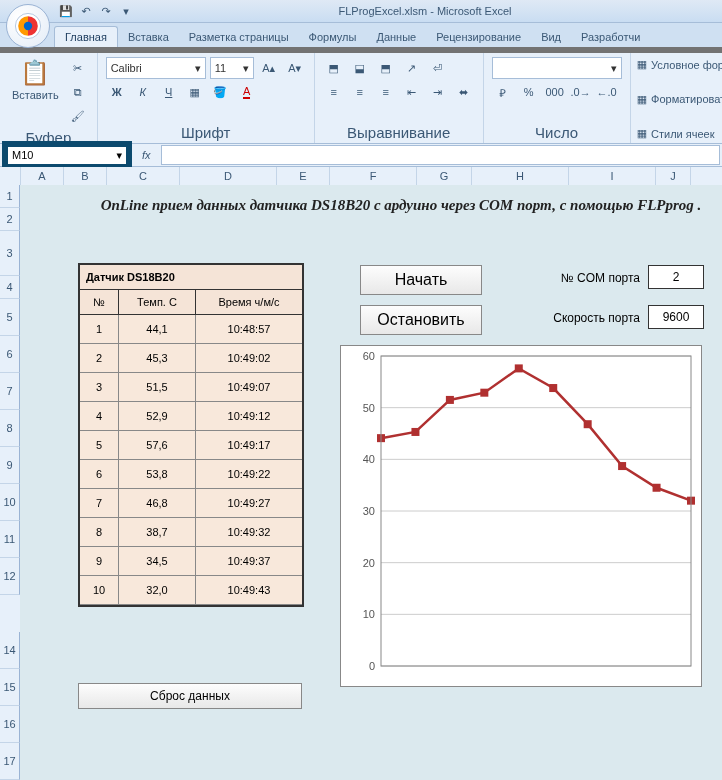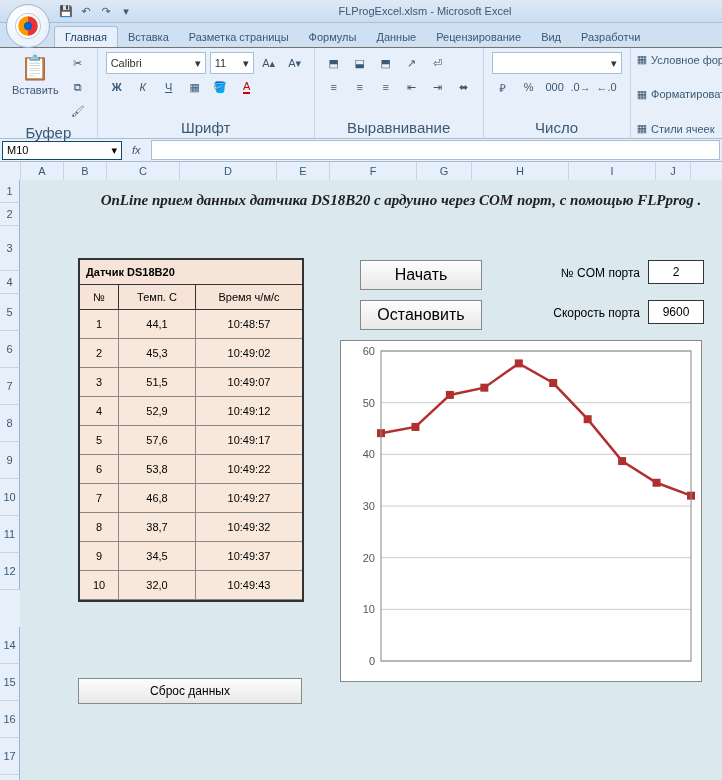--- a/index.html
+++ b/index.html
@@ -2,38 +2,38 @@
 <html><head>
 <meta charset="utf-8">
 <style>
 html,body{margin:0;padding:0;font-family:Tahoma,Verdana,sans-serif;font-size:11px;background:#d6e5f3;width:722px;height:780px;overflow:hidden}
 .title-bar{height:22px;background:linear-gradient(to bottom,#dfe9f5,#c9ddf2);display:flex;align-items:center;padding:0 6px;border-bottom:1px solid #a6bdd8}
 .qat{display:flex;gap:4px;align-items:center}
 .qat span{color:#3b5875}
 .title-txt{flex:1;text-align:center;color:#3b5875}
 .office-btn{position:absolute;left:6px;top:4px;width:42px;height:42px;border-radius:50%;background:radial-gradient(circle at 30% 30%,#fff,#e3ecf7);border:1px solid #9ab3d4;z-index:5;display:flex;align-items:center;justify-content:center}
 .office-btn svg{width:28px;height:28px}
-.tabs{height:24px;background:#cfe0f2;display:flex;align-items:flex-end;padding-left:54px;border-bottom:1px solid #737373}
+.tabs{height:24px;background:#cfe0f2;display:flex;align-items:flex-end;padding-left:54px;border-bottom:6px solid #737373}
 .tab{padding:4px 10px;color:#3b5875;cursor:pointer}
 .tab.active{background:#e7f0fa;border:1px solid #a6bdd8;border-bottom:none;border-radius:3px 3px 0 0;color:#1a3a5c}
 .ribbon{height:90px;background:#e7f0fa;display:flex;border-bottom:1px solid #a6bdd8}
 .grp{border-right:1px solid #c4d5e8;padding:4px 8px 2px;display:flex;flex-direction:column;justify-content:space-between}
 .grp-body{flex:1;display:flex;align-items:flex-start;gap:4px}
 .grp-title{text-align:center;color:#3b5875;font-size:15px;padding-top:2px}
 .big-btn{display:flex;flex-direction:column;align-items:center;gap:2px;padding:2px 4px;color:#3b5875}
 .icon{display:inline-flex;align-items:center;justify-content:center}
 .mini{width:16px;height:16px;color:#3b5875}
 .col{display:flex;flex-direction:column;gap:2px}
 .sel{border:1px solid #a6bdd8;background:#fff;padding:1px 4px;font-size:11px;color:#333;height:18px;display:flex;align-items:center;justify-content:space-between;gap:4px}
 .btnrow{display:flex;gap:4px}
 .rbtn{width:20px;height:20px;border:1px solid transparent;display:flex;align-items:center;justify-content:center;color:#3b5875}
 .styles-grp{padding:4px 6px 2px}
 .styles-grp div{color:#3b5875;padding:1px 0;display:flex;align-items:center;gap:4px}
 .formula-bar{height:22px;background:#e7f0fa;border-bottom:1px solid #a6bdd8;display:flex;align-items:center}
-.namebox{width:110px;border:1px solid #0c4a6e;background:#fff;margin:2px;padding:2px 4px;display:flex;align-items:center;justify-content:space-between}
+.namebox{width:110px;border:6px solid #0c4a6e;background:#fff;margin:2px;padding:2px 4px;display:flex;align-items:center;justify-content:space-between}
 .fx{padding:0 8px;color:#3b5875;font-style:italic}
 .sheet{position:relative;background:#dbe9ee;height:642px}
 .colhdrs{display:flex;background:#e7f0fa;border-bottom:1px solid #9ab3d4;height:18px}
 .colhdrs div{border-right:1px solid #c4d5e8;text-align:center;color:#3b5875;line-height:18px}
 .rowhdrs{position:absolute;left:0;top:18px;background:#e7f0fa;width:20px}
 .rowhdrs div{border-bottom:1px solid #c4d5e8;border-right:1px solid #9ab3d4;text-align:center;color:#3b5875}
 .ws{position:absolute;left:20px;top:18px;right:0;bottom:0;background:#dbe9ee}
 .ws-title{position:absolute;left:80px;top:12px;right:20px;text-align:center;font-style:italic;font-weight:bold;font-size:15px;font-family:Georgia,serif;color:#222}
 .tbl{position:absolute;left:58px;top:78px;width:222px;border:2px solid #333;background:#f5e4d7}
 .tbl-title{text-align:left;font-weight:bold;padding:6px;border-bottom:1px solid #333;background:#f5e4d7}

